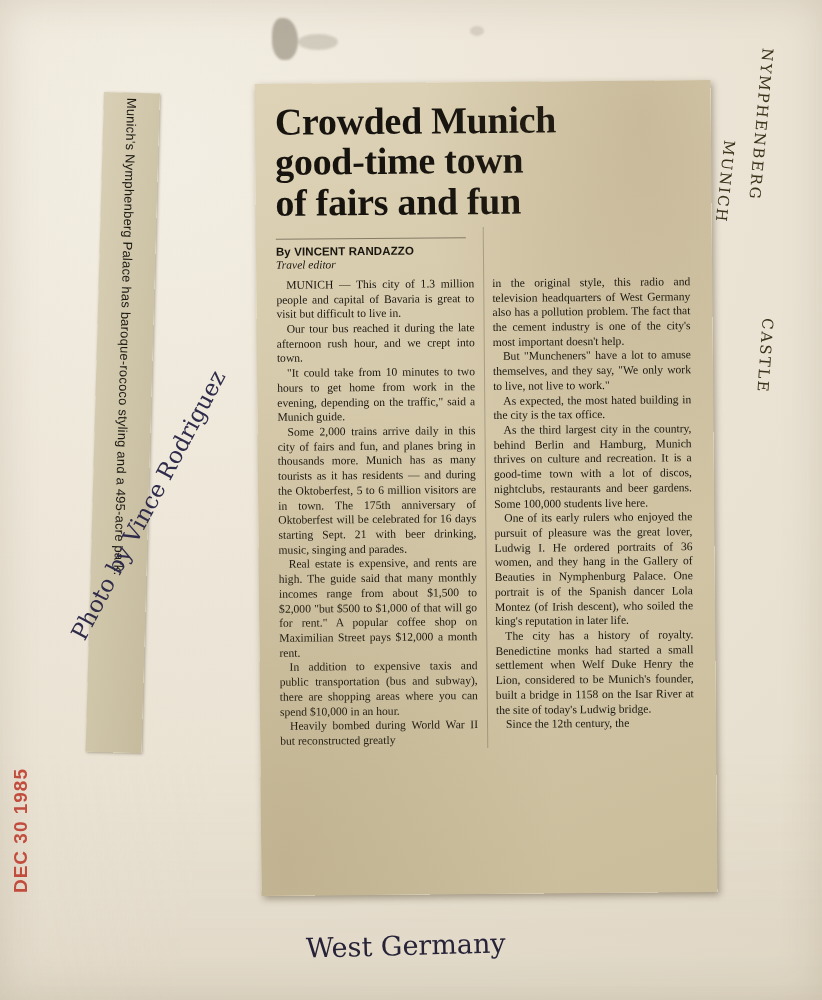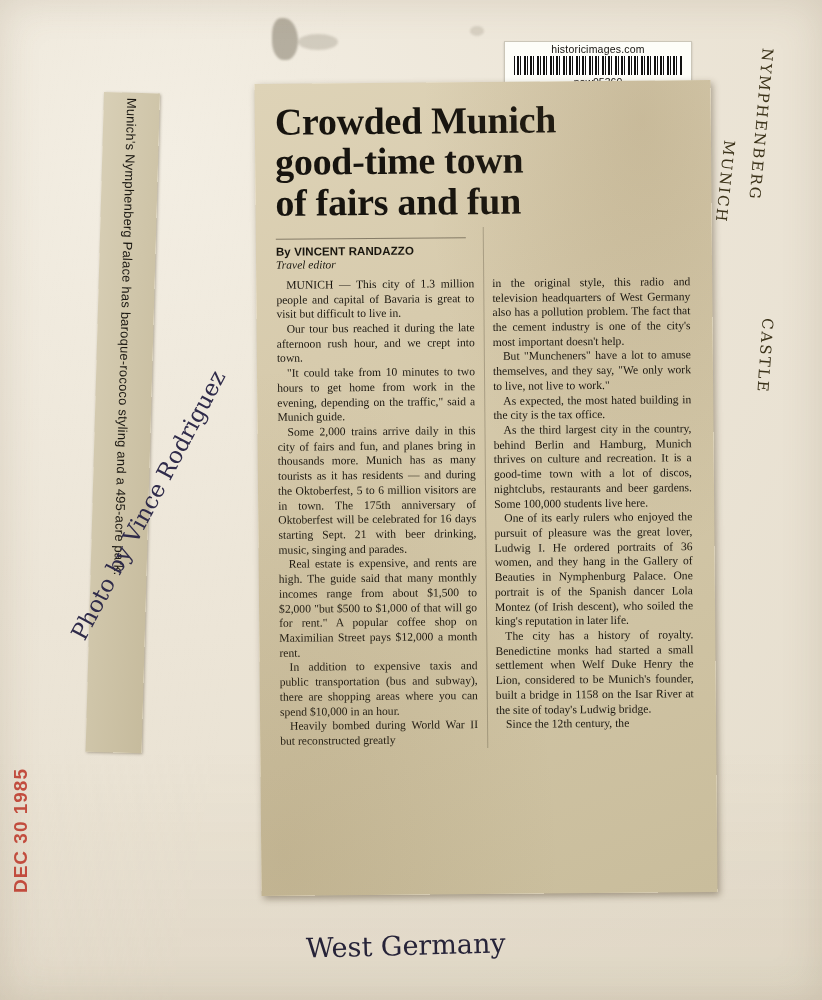--- a/index.html
+++ b/index.html
@@ -265,25 +265,20 @@
 <body>
 
 <div class="page">
   <div class="board"></div>
   <div class="board-grain"></div>
 
   <div class="smudge" style="left:272px;top:18px;width:26px;height:42px;border-radius:40% 60% 50% 50%;"></div>
   <div class="smudge" style="left:298px;top:34px;width:40px;height:16px;border-radius:50%;opacity:.5;"></div>
   <div class="smudge" style="left:470px;top:26px;width:14px;height:10px;border-radius:50%;opacity:.4;"></div>
 
-  <div class="barcode-label">
-    <div class="barcode-site">historicimages.com</div>
-    <div class="barcode-bars"></div>
-    <div class="barcode-id">now05360</div>
-  </div>
 
   <div class="caption-strip">
     <div class="caption-strip-text">Munich's Nymphenberg Palace has baroque-rococo styling and a 495-acre park.</div>
   </div>
 
   <div class="clipping">
     <div class="clip-stain"></div>
 
     <div class="headline">
       <div>Crowded Munich</div>

